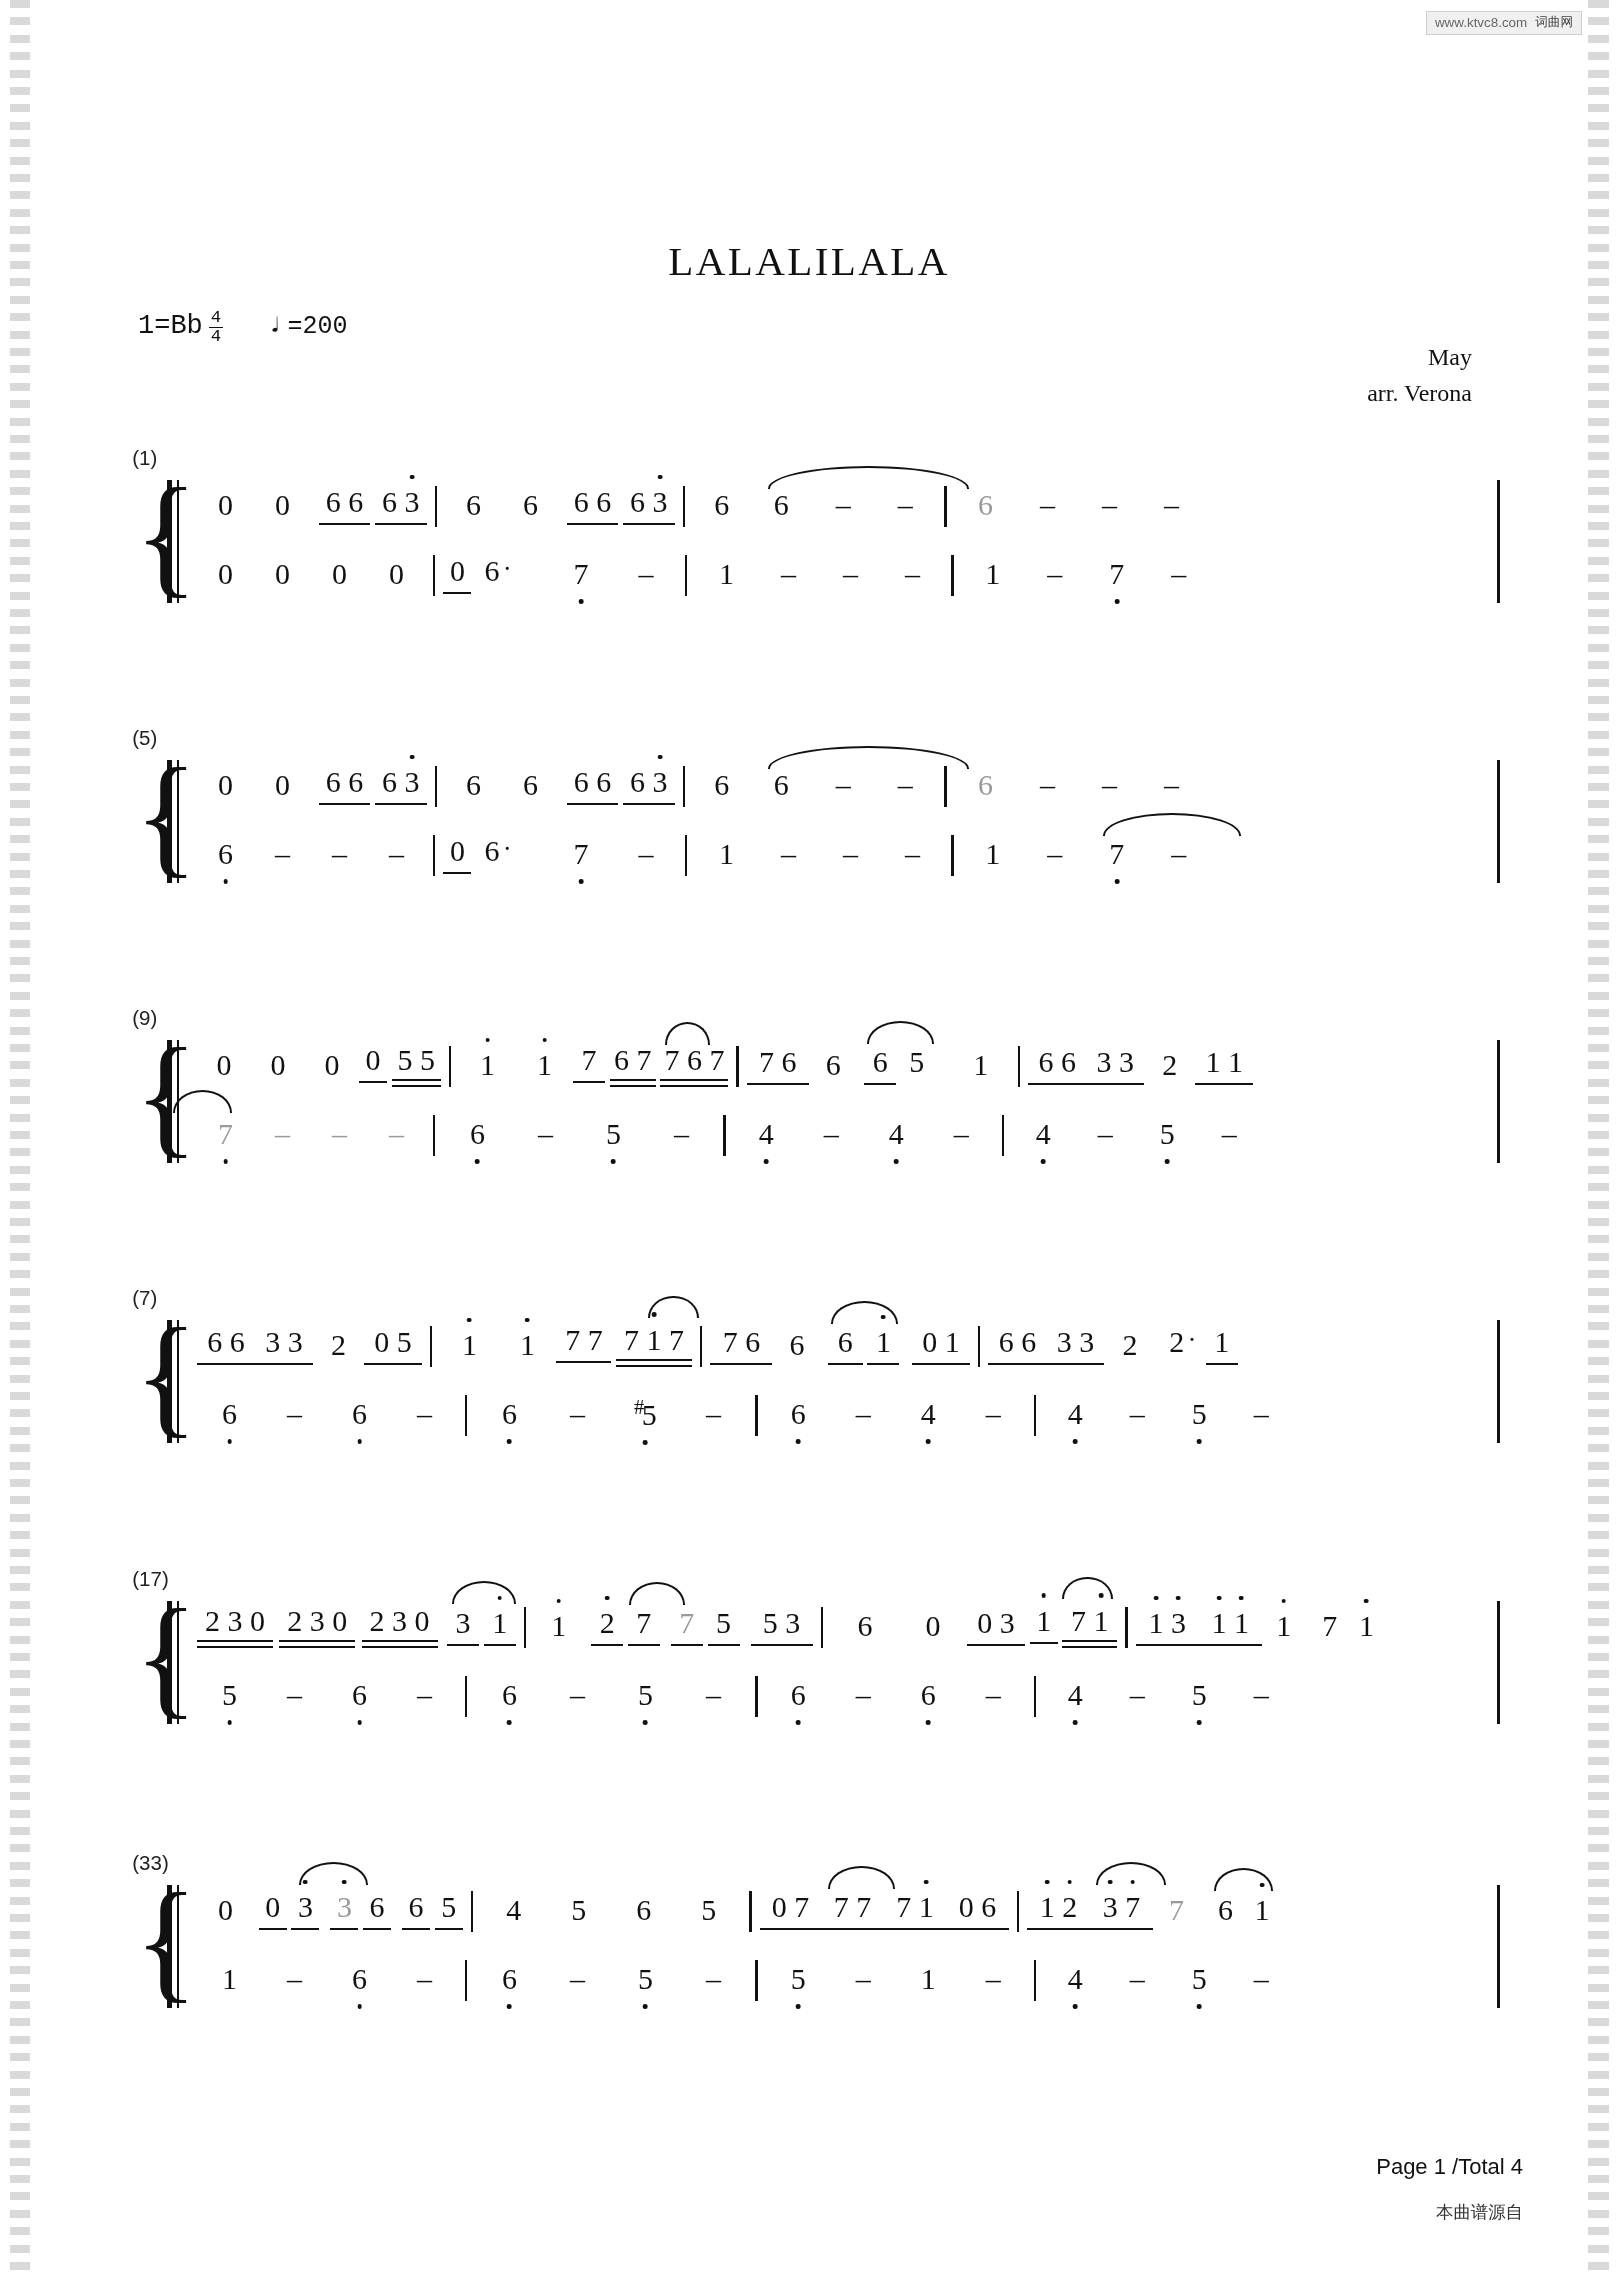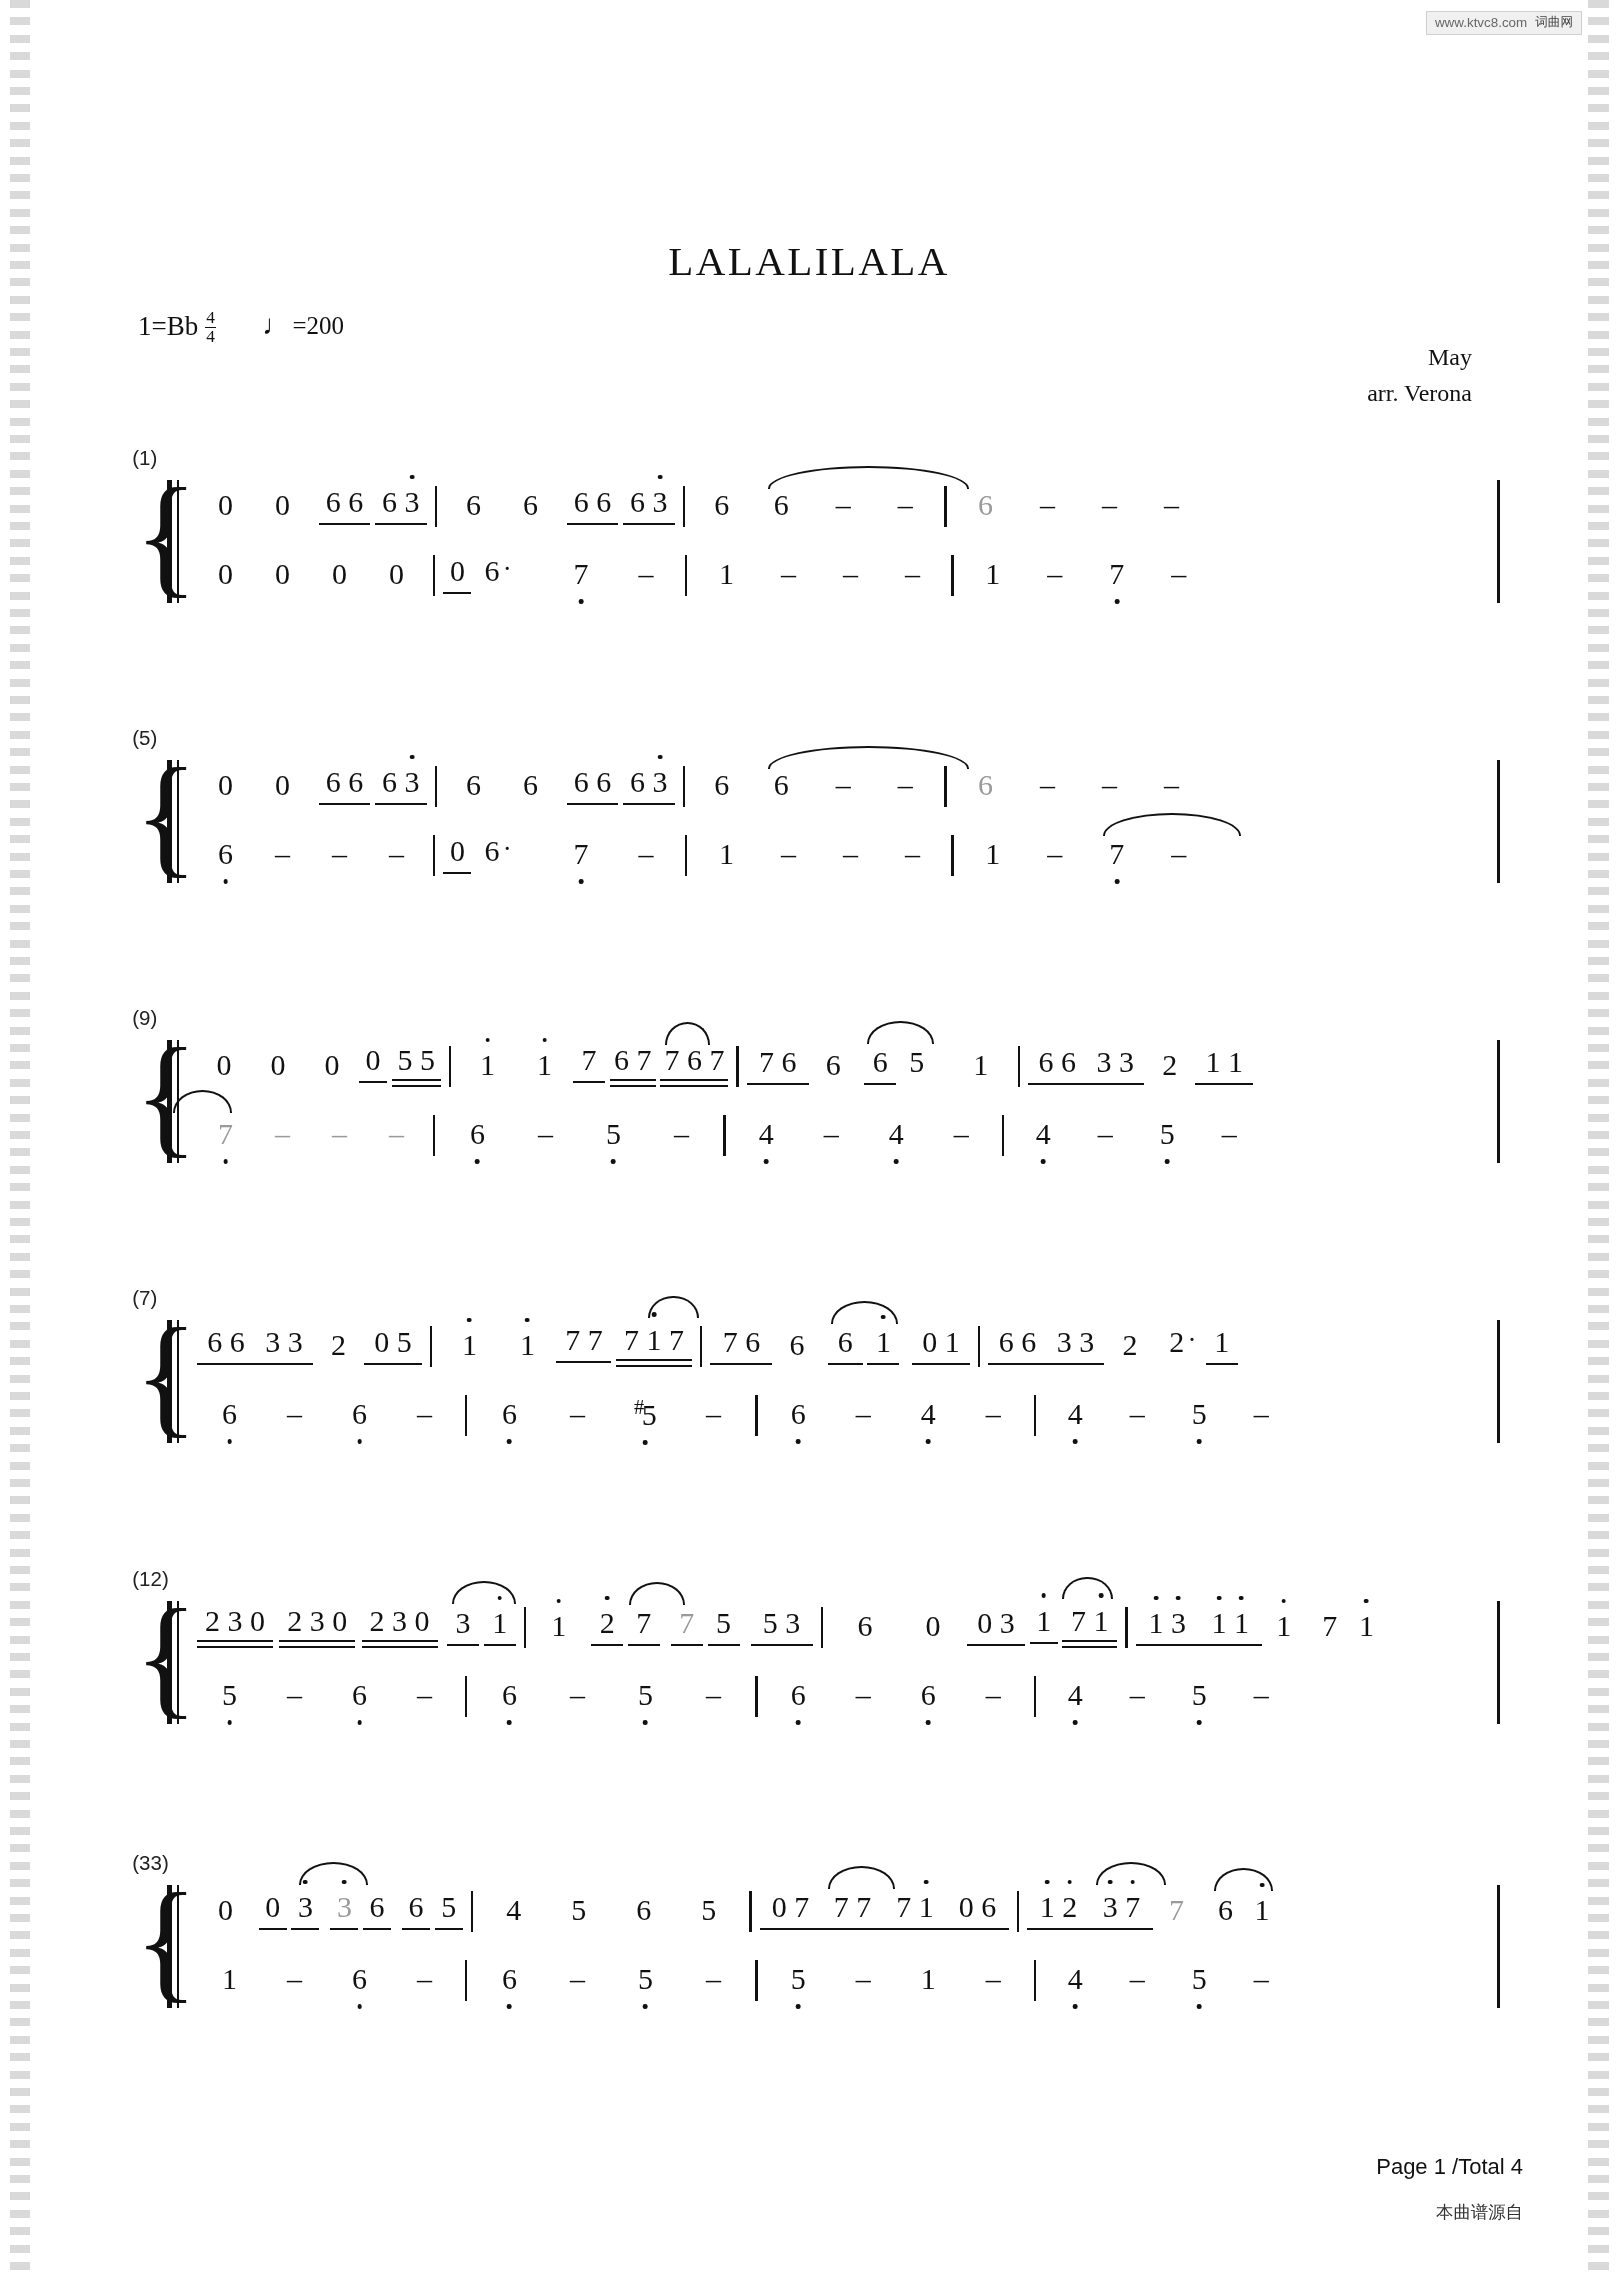--- a/index.html
+++ b/index.html
@@ -24,21 +24,21 @@
   }
   .watermark .cn{color:#444;font-size:12.6px;}
 
   .title{
     position:absolute;top:237px;left:0;right:0;text-align:center;
     font-size:41px;letter-spacing:2.4px;font-family:"Liberation Serif",serif;
   }
 
   .keyline{
     position:absolute;left:138px;top:308px;
-    font-size:27px;font-family:Liberation Serif, serif;
+    font-size:27px;font-family:Liberation Mono, monospace;
     display:flex;align-items:center;gap:4.7px;text-align:center;
   }
   .frac{display:inline-flex;flex-direction:column;align-items:center;
         font-size:17.4px;line-height:1.02;margin-left:1.6px;position:relative;top:0.8px;}
   .frac .num{border-bottom:1.6px solid #111;padding:0 1.6px;}
   .tempo{margin-left:41px;display:flex;align-items:center;gap:2.4px;font-size:25px;}
   .qnote{font-size:28px;line-height:1;position:relative;top:-1.6px;}
 
   .composer{
     position:absolute;right:146px;top:339px;text-align:right;
@@ -375,21 +375,21 @@
     <span class="cell" style="width:65px">–</span>
     <span class="bl"></span>
     <span class="cell dot-dn" style="width:62px">4</span>
     <span class="cell" style="width:62px">–</span>
     <span class="cell dot-dn" style="width:62px">5</span>
     <span class="cell" style="width:62px">–</span>
   </div>
 </div>
 
 <div class="system" style="top:1595px;">
-  <div class="measure-num">(12)</div>
+  <div class="measure-num">(17)</div>
   <div class="brace">{</div>
   <div class="dbar"></div>
   <div class="dbar2"></div>
   <div class="endbar"></div>
 
   <div class="row upper">
     <span class="cell u2" style="width:76px">2&nbsp;3&nbsp;0</span>
     <span class="cell u2" style="width:76px;margin-left:6.3px">2&nbsp;3&nbsp;0</span>
     <span class="cell u2" style="width:76px;margin-left:6.3px">2&nbsp;3&nbsp;0</span>
     <span class="grp" style="margin-left:9.5px">

